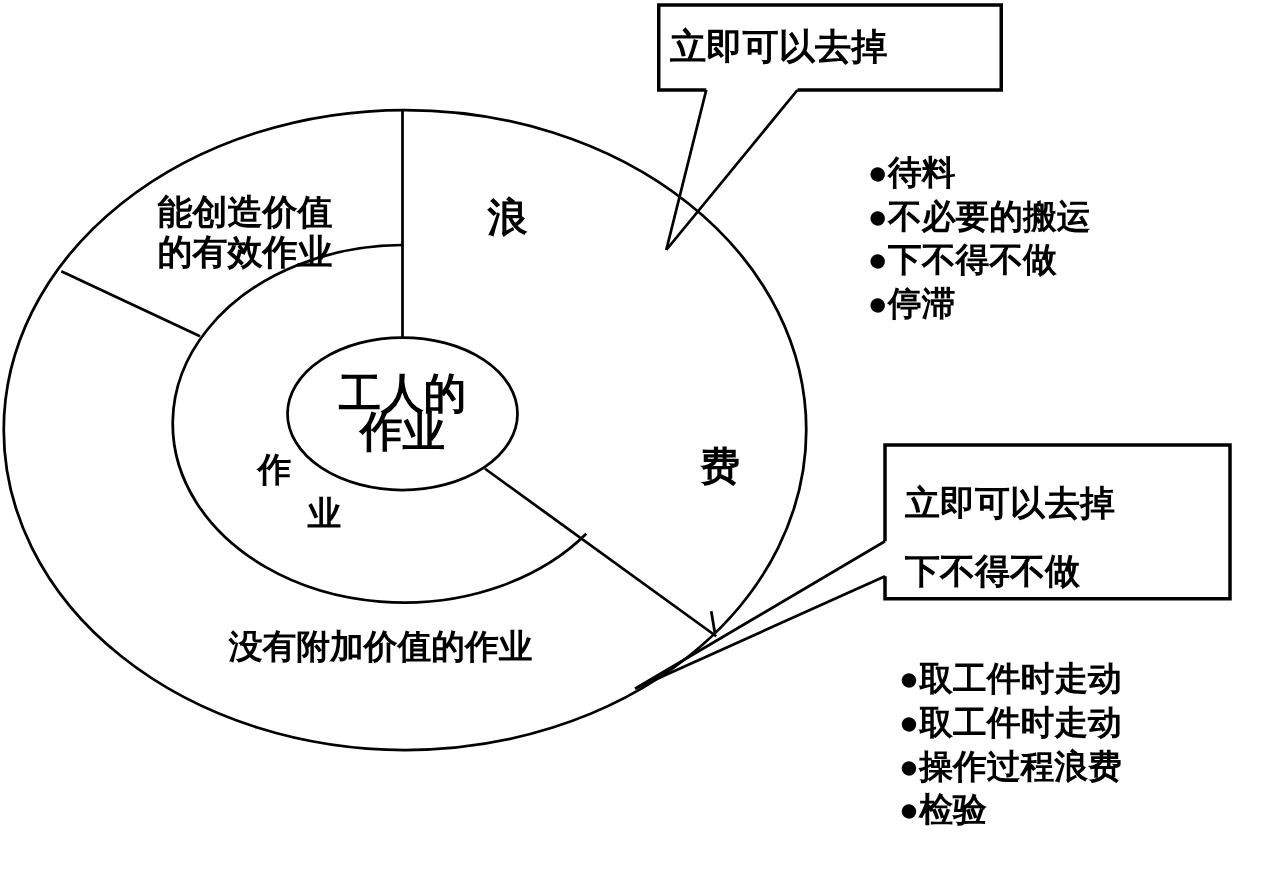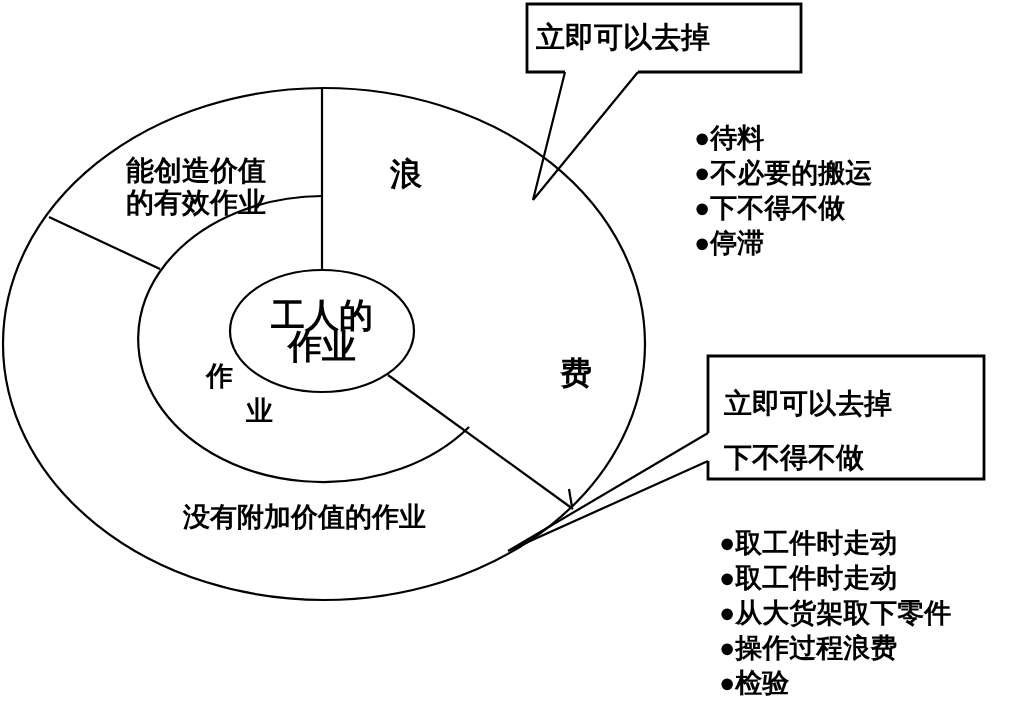--- a/index.html
+++ b/index.html
@@ -97,18 +97,17 @@
   <ul class="blist l1">
     <li><span class="blt">●</span><span>待料</span></li>
     <li><span class="blt">●</span><span>不必要的搬运</span></li>
     <li><span class="blt">●</span><span>下不得不做</span></li>
     <li><span class="blt">●</span><span>停滞</span></li>
   </ul>
 
   <ul class="blist l2">
     <li><span class="blt">●</span><span>取工件时走动</span></li>
     <li><span class="blt">●</span><span>取工件时走动</span></li>
-    <li><span class="blt">●</span><span>从大货架取下零件</span></li>
     <li><span class="blt">●</span><span>操作过程浪费</span></li>
     <li><span class="blt">●</span><span>检验</span></li>
   </ul>
 
 </div>
 
 </body></html>

